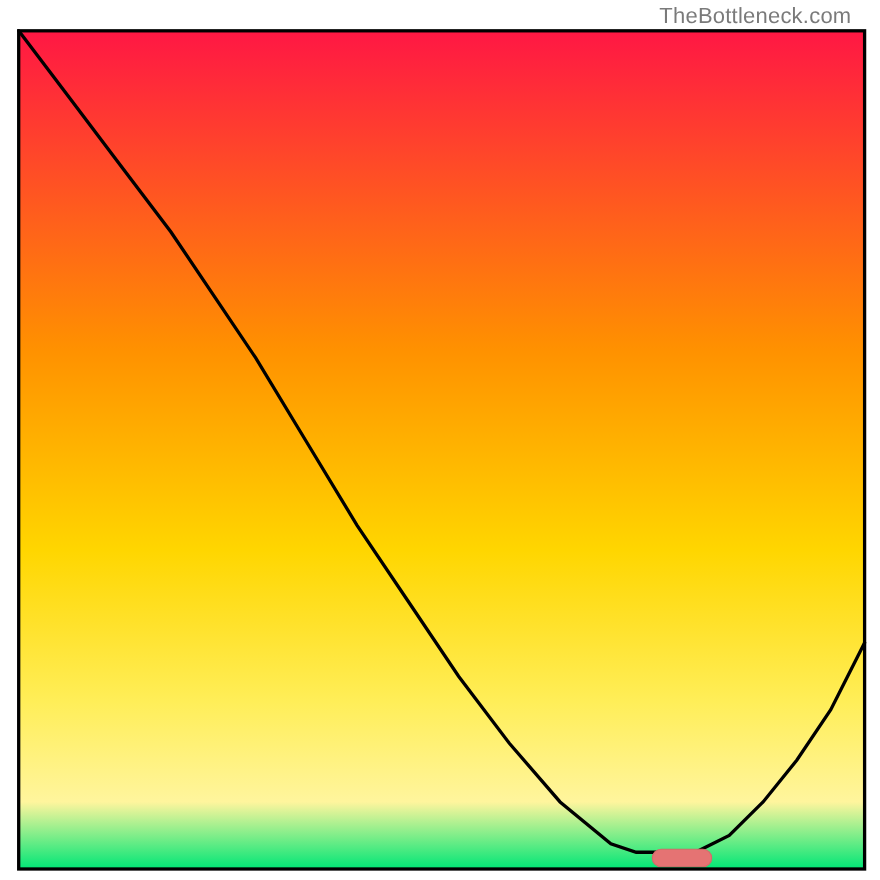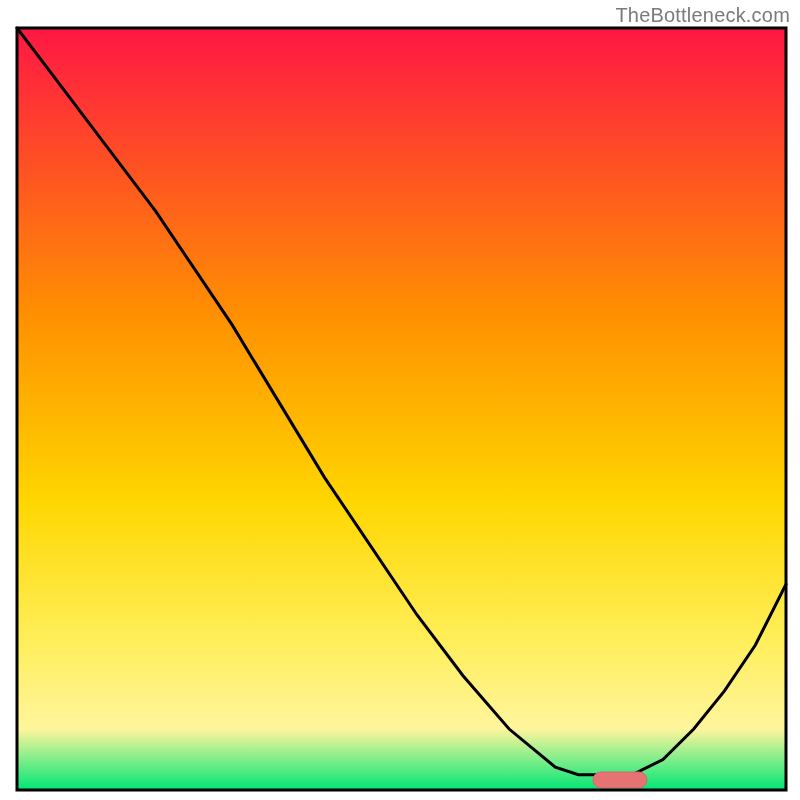--- a/index.html
+++ b/index.html
@@ -12,21 +12,21 @@
     font-family: Arial, Helvetica, sans-serif;
   }
   .container {
     position: relative;
     width: 800px;
     height: 800px;
   }
   .watermark {
     position: absolute;
     top: 4px;
-    right: 10px;
+    right: 26px;
     color: #7a7a7a;
     font-size: 20px;
     font-weight: 400;
     letter-spacing: 0.2px;
   }
   svg.plot {
     position: absolute;
     top: 0;
     left: 0;
   }

